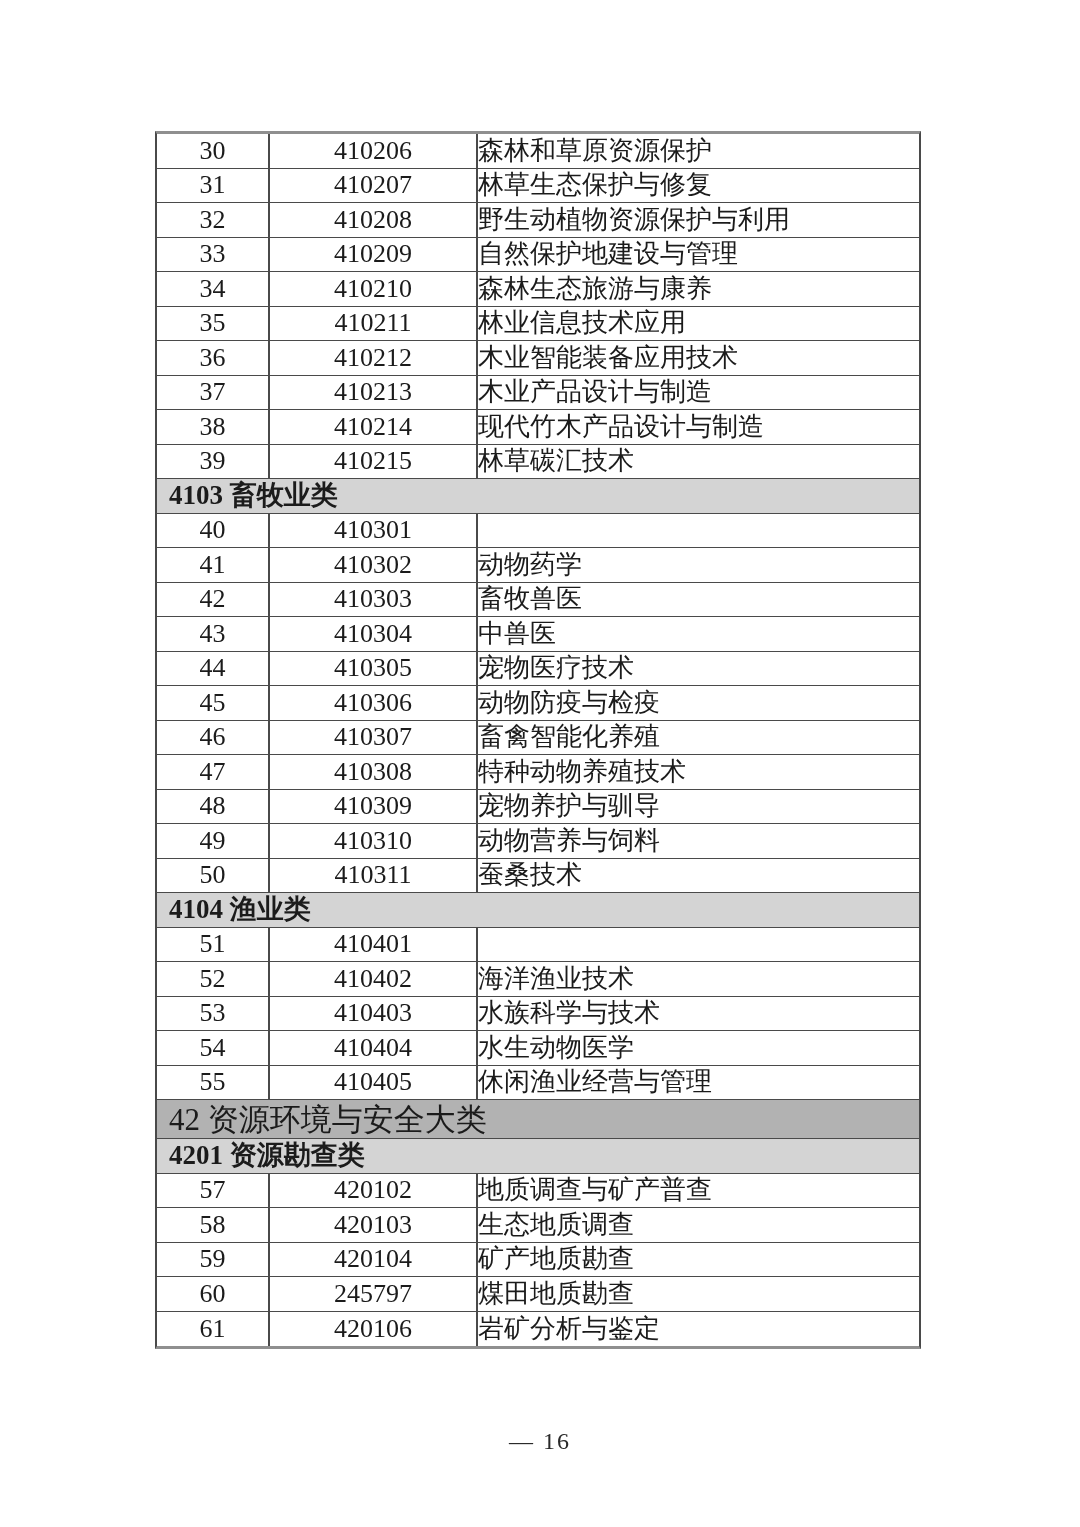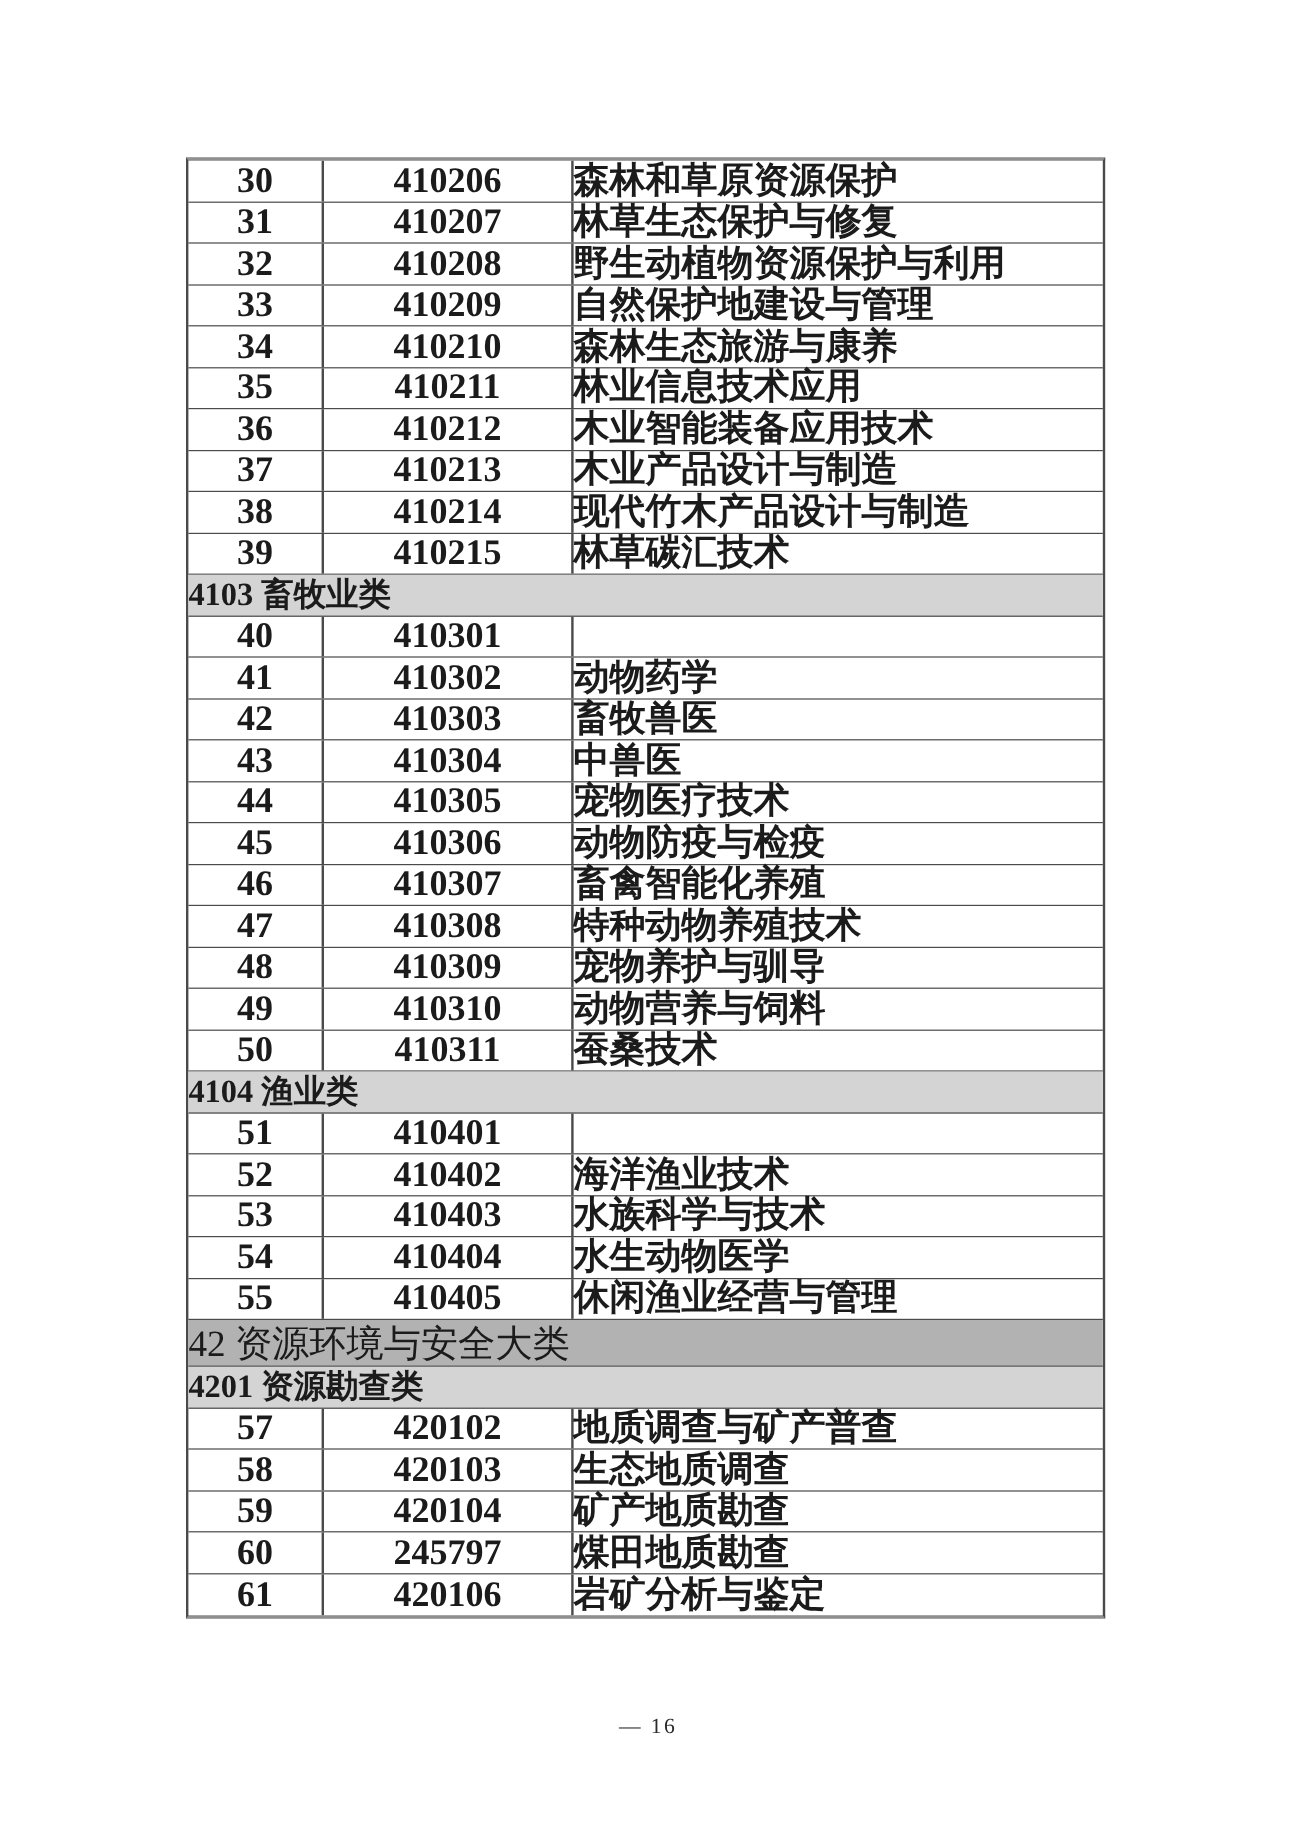--- a/index.html
+++ b/index.html
@@ -32,47 +32,46 @@
     display:flex;
     flex-direction:column;
     background:#fff;
   }
   .row{
     display:flex;
     align-items:center;
     height:34.5px;
     box-sizing:border-box;
     border-bottom:1px solid var(--grid);
-    font-size:30px;
+    font-size:26px;
     line-height:1;
-    font-weight:bold;
   }
   .row:last-child{border-bottom:none;}
   .cell{box-sizing:border-box;height:100%;display:flex;align-items:center;}
   .c1{width:113px;justify-content:center;border-right:2px solid var(--grid);}
   .c2{width:208px;justify-content:center;border-right:2px solid var(--grid);}
   .c3{flex:1;justify-content:flex-start;}
   .row.sub{
     background:var(--sub-bg);
     font-weight:bold;
     font-size:27px;
   }
   .row.major{
     background:var(--major-bg);
     font-weight:normal;
     font-size:31px;
     height:39px;
   }
-  .hdr{width:100%;box-sizing:border-box;display:flex;align-items:center;height:100%;}
+  .hdr{width:100%;padding-left:12px;box-sizing:border-box;display:flex;align-items:center;height:100%;}
   .footer{
     position:absolute;
     left:0;right:0;
     top:1428px;
     text-align:center;
-    font-size:18px;
+    font-size:24px;
     color:#2a2a2a;
     letter-spacing:2px;
   }
 </style>
 </head>
 <body>
 
 <div class="page">
   <div class="catalog-table">
   <div class="row">

